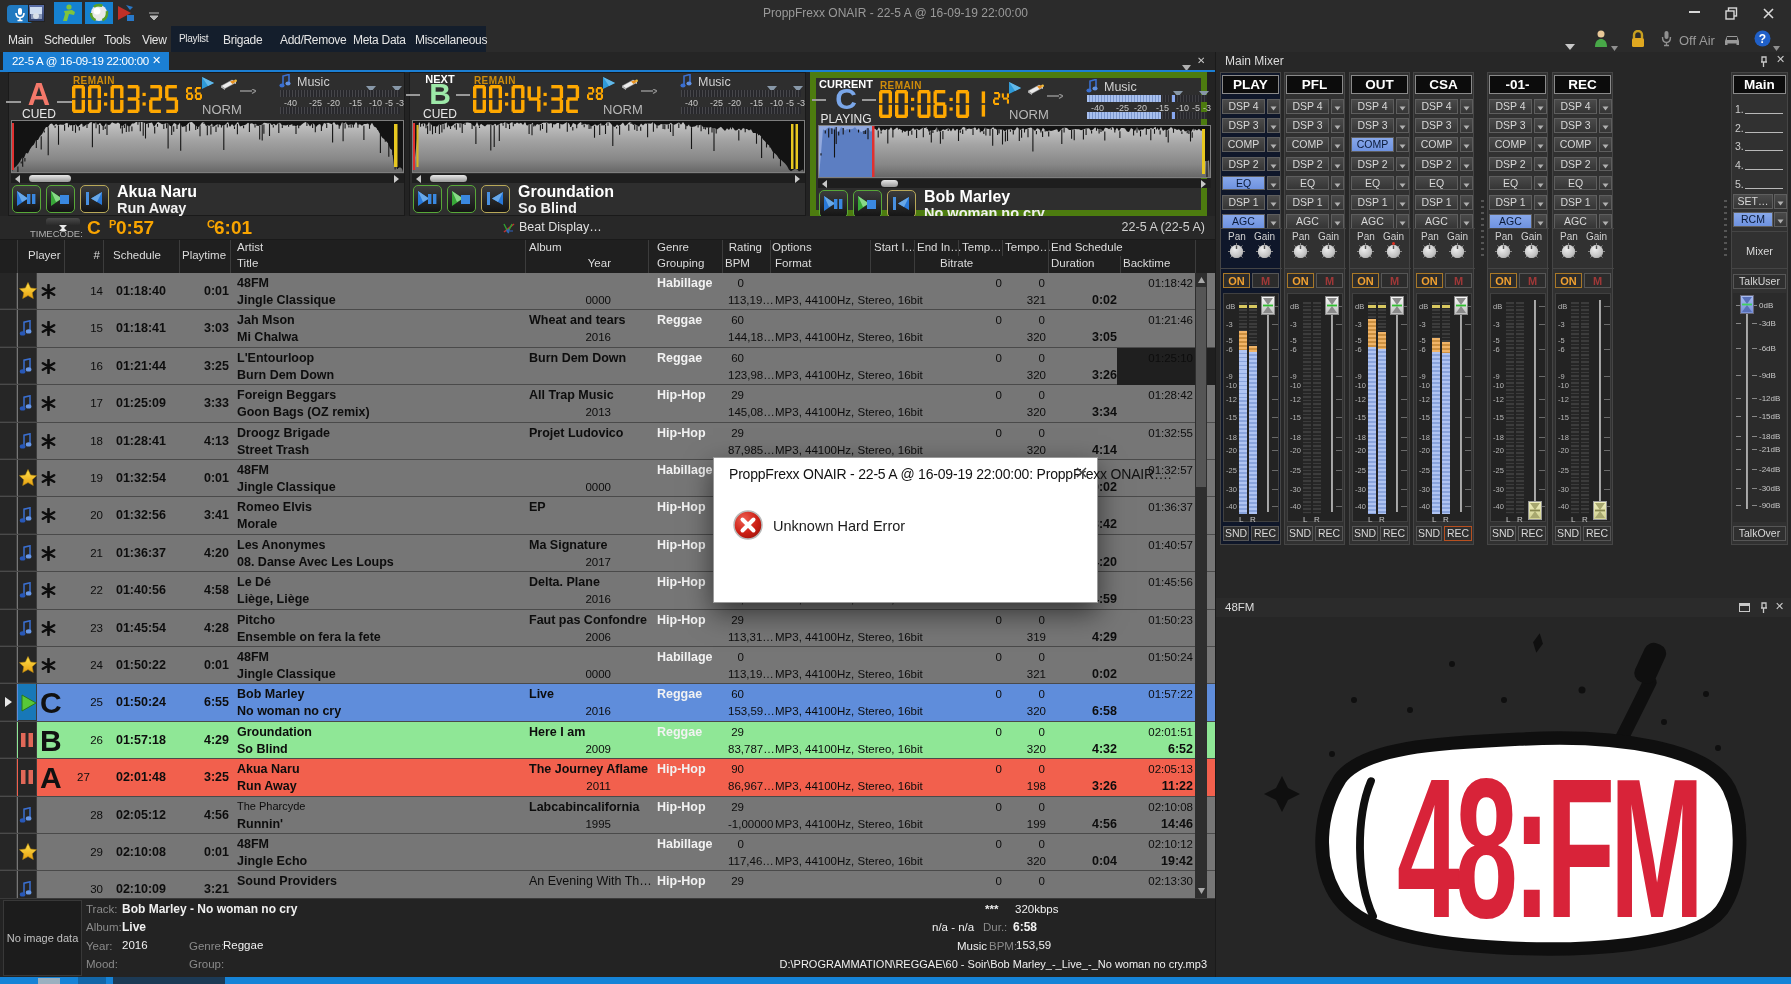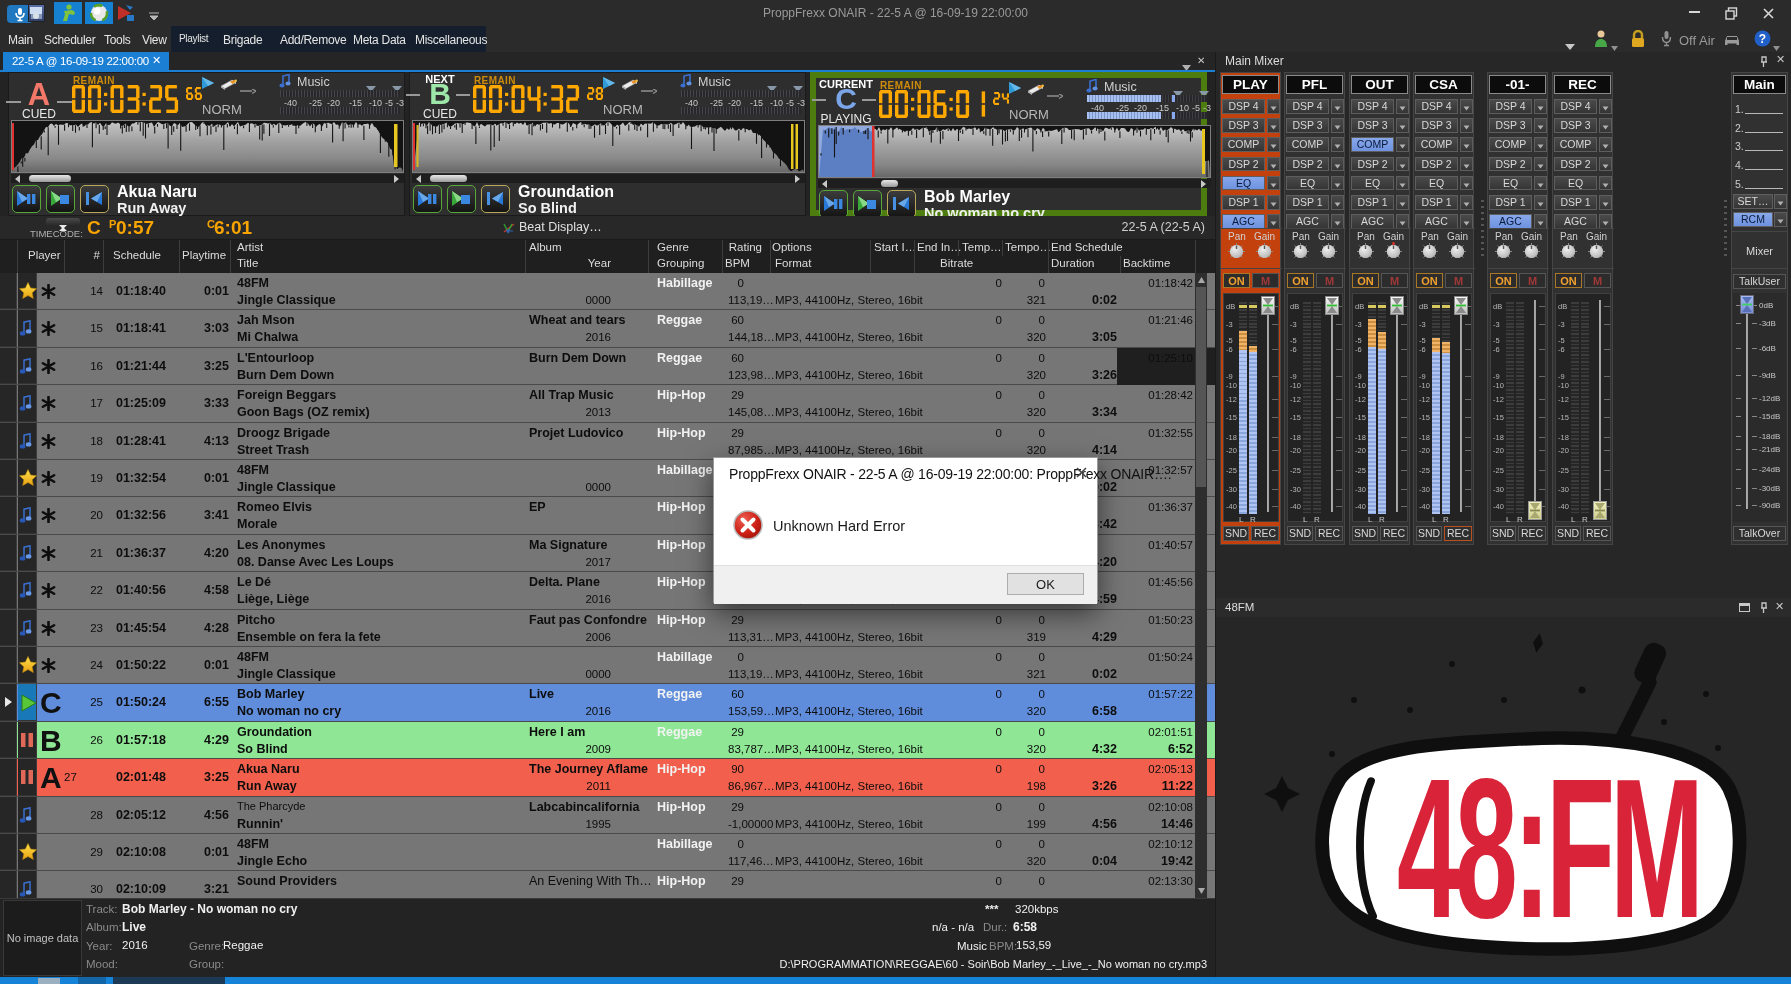--- a/index.html
+++ b/index.html
@@ -962,21 +962,21 @@
       <div class="abs" style="left:1095px;top:20px;width:98px;text-align:right;font-weight:bold;font-size:12.5px">6:52</div>
     </div>
     <div class="abs" style="left:0;top:486.2px;width:1215px;height:37.40px;background:#f2604d;border-bottom:1px solid #4a4a4a;color:#0d0d0d;font-size:11.5px">
       <div class="abs" style="left:0;top:0;width:17px;height:100%;background:#262626;border-right:1px solid #3c3c3c;border-bottom:1px solid #333"></div>
       <div class="abs" style="left:18px;top:0;width:19px;height:100%;background:#262626;border-right:1px solid #3c3c3c;border-bottom:1px solid #333"></div>
       <div class="abs" style="left:19px;top:10px"><svg width="16" height="16">
           <rect x="2" y="1" width="4.5" height="14" fill="#e06858"></rect>
           <rect x="9.5" y="1" width="4.5" height="14" fill="#e06858"></rect>
         </svg></div>
       <div class="abs" style="left:40px;top:2px;font-size:30px;font-weight:bold;color:#111">A</div>
-      <div class="abs" style="left:64px;top:0;width:39px;height:100%;line-height:37.4px;text-align:left">27</div>
+      <div class="abs" style="left:64px;top:0;width:39px;height:100%;line-height:37.4px;text-align:center">27</div>
       <div class="abs" style="left:103px;top:0;width:76px;height:100%;line-height:37.4px;text-align:center;font-weight:bold;font-size:12.5px">02:01:48</div>
       <div class="abs" style="left:155px;top:0;width:74px;height:100%;line-height:37.4px;text-align:right;font-weight:bold;font-size:12.5px">3:25</div>
       <div class="abs" style="left:237px;top:3px;font-weight:bold;font-size:12.5px">Akua Naru</div>
       <div class="abs" style="left:529px;top:3px;font-weight:bold;font-size:12.5px">The Journey Aflame</div>
       <div class="abs" style="left:657px;top:3px;font-weight:bold;font-size:12.5px;color:#f2f2f2">Hip-Hop</div>
       <div class="abs" style="left:684px;top:4px;width:60px;text-align:right">90</div>
       <div class="abs" style="left:942px;top:4px;width:60px;text-align:right">0</div>
       <div class="abs" style="left:985px;top:4px;width:60px;text-align:right">0</div>
       <div class="abs" style="left:1095px;top:4px;width:98px;text-align:right">02:05:13</div>
       <div class="abs" style="left:237px;top:20px;font-weight:bold;font-size:12.5px">Run Away</div>
@@ -1107,21 +1107,21 @@
   </div>
 <svg width="0" height="0" style="position:absolute">
     <defs>
       <radialGradient id="kn" cx="0.38" cy="0.32" r="0.95">
         <stop offset="0" stop-color="#efefef"></stop>
         <stop offset="0.6" stop-color="#c2c2c2"></stop>
         <stop offset="1" stop-color="#8e8e8e"></stop>
       </radialGradient>
     </defs>
   </svg>
-<div class="abs" style="left:1220px;top:72px;width:61px;height:473px;background:#c2410c;border:1px solid #454545">
+<div class="abs" style="left:1220px;top:72px;width:61px;height:473px;background:#0f172a;border:1px solid #454545">
     <div class="abs" style="left:1px;top:2px;width:57px;height:19px;background:#0c0c0c;border:1px solid #8a8a8a;color:#fff;font-size:13.5px;font-weight:bold;text-align:center;line-height:18px">PLAY</div>
     <div class="abs" style="left:1px;top:26.0px;width:43px;height:14.5px;background:linear-gradient(#4a4a4a,#353535);border:1px solid #5e5e5e;color:#d8d8d8;font-size:10.5px;text-align:center;line-height:13px">DSP 4</div>
     <div class="abs" style="left:46px;top:26.0px;width:13px;height:14.5px;background:linear-gradient(#4a4a4a,#353535);border:1px solid #5e5e5e"><svg width="11" height="12">
         <path d="M2.5 4.5 h6 l-3 4 z" fill="#b0b0b0"></path>
       </svg></div>
     <div class="abs" style="left:1px;top:45.2px;width:43px;height:14.5px;background:linear-gradient(#4a4a4a,#353535);border:1px solid #5e5e5e;color:#d8d8d8;font-size:10.5px;text-align:center;line-height:13px">DSP 3</div>
     <div class="abs" style="left:46px;top:45.2px;width:13px;height:14.5px;background:linear-gradient(#4a4a4a,#353535);border:1px solid #5e5e5e"><svg width="11" height="12">
         <path d="M2.5 4.5 h6 l-3 4 z" fill="#b0b0b0"></path>
       </svg></div>
     <div class="abs" style="left:1px;top:64.4px;width:43px;height:14.5px;background:linear-gradient(#4a4a4a,#353535);border:1px solid #5e5e5e;color:#d8d8d8;font-size:10.5px;text-align:center;line-height:13px">COMP</div>
@@ -1794,15 +1794,12 @@
         <radialGradient id="err" cx="0.35" cy="0.3" r="0.9">
           <stop offset="0" stop-color="#ee5f52"></stop>
           <stop offset="0.55" stop-color="#cc1f14"></stop>
           <stop offset="1" stop-color="#8c0f08"></stop>
         </radialGradient>
       </defs>
 <circle cx="15" cy="15" r="14" fill="url(#err)" stroke="#b8b8b8" stroke-width="1.5"></circle>
 <path d="M9.5 9.5 L20.5 20.5 M20.5 9.5 L9.5 20.5" stroke="#fff" stroke-width="4" stroke-linecap="round"></path>
     </svg>
     <div class="abs" style="left:59px;top:60px;color:#1a1a1a;font-size:14.5px">Unknown Hard Error</div>
-    <div class="abs" style="left:0;top:107px;width:100%;height:39px;background:#f0f0f0;border-top:1px solid #dfdfdf">
-      <div class="abs" style="left:293px;top:7px;width:77px;height:22px;background:#e1e1e1;border:1px solid #adadad;color:#1a1a1a;font-size:13px;text-align:center;line-height:21px">OK</div>
-    </div>
   </div>
 </body></html>

